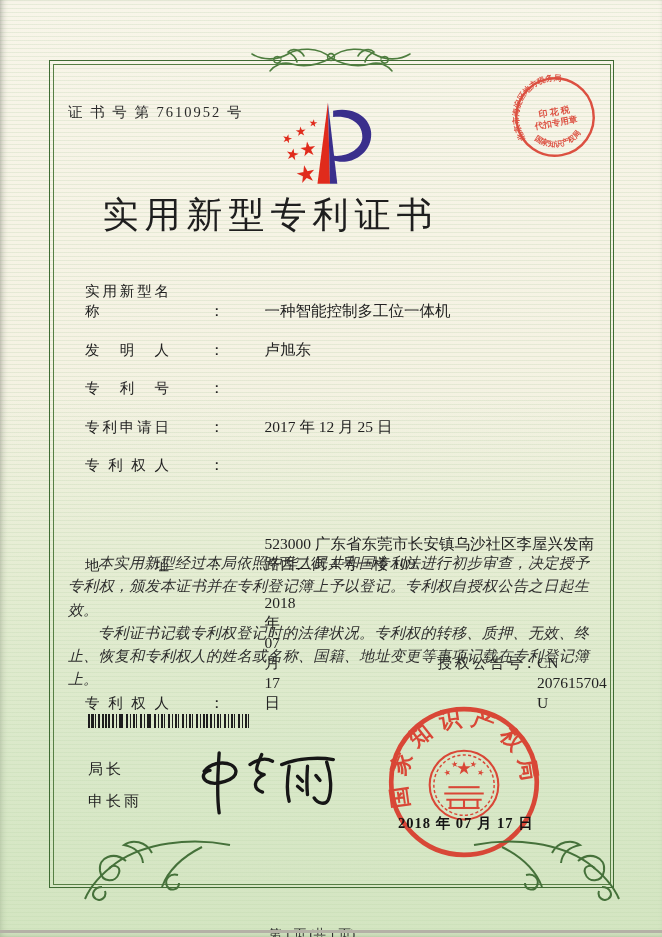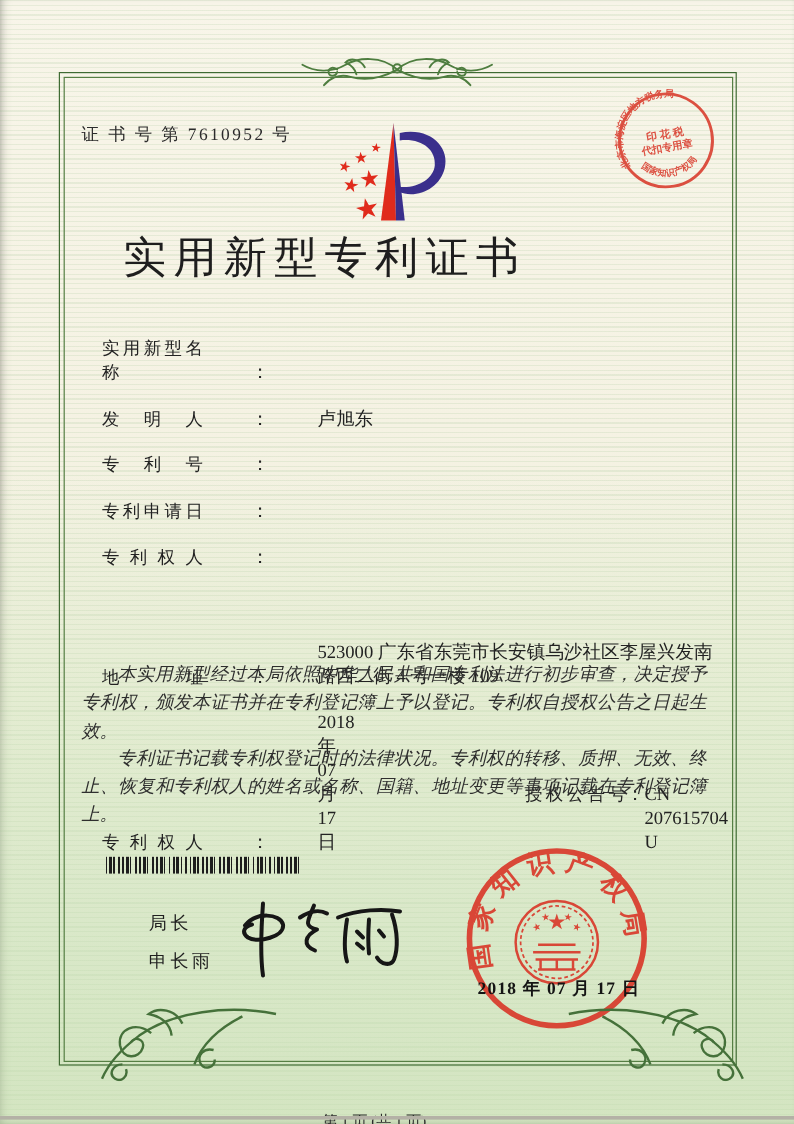--- a/index.html
+++ b/index.html
@@ -30,21 +30,21 @@
   .flabel{display:inline-block;width:84px;font-size:14.5px;text-align:justify;text-align-last:justify;flex:0 0 84px;}
   .colon{flex:0 0 14px;}
   .fvalue{display:inline-block;}
   .addr .fvalue{width:418px;line-height:20.5px;margin-top:40px;}
   .pair2{margin-left:102px;display:flex;}
   .body-text{position:absolute;left:68px;top:552px;width:521px;font-size:15px;line-height:23.3px;
     text-align:justify;color:#2e2e2e;font-style:italic;}
   .body-text p{margin:0;text-indent:2em;}
   .barcode{position:absolute;left:88px;top:714px;width:163px;height:14px;
     background:repeating-linear-gradient(90deg,#1d1d1d 0 1.5px,transparent 1.5px 3px,#1d1d1d 3px 5.5px,transparent 5.5px 6.5px,#1d1d1d 6.5px 7.5px,transparent 7.5px 10.5px,#1d1d1d 10.5px 12px,transparent 12px 14px);}
-  .director{position:absolute;left:88px;top:760px;font-size:15px;letter-spacing:3px;color:#1f1f1f;margin-left:36px;}
+  .director{position:absolute;left:88px;top:760px;font-size:15px;letter-spacing:3px;color:#1f1f1f;}
   .director div{margin-bottom:13px;}
   .signature{position:absolute;left:190px;top:744px;}
   .seal{position:absolute;left:386px;top:704px;opacity:.92;}
   .seal-date{position:absolute;left:398px;top:814px;font-size:14.5px;letter-spacing:1px;color:#141414;font-weight:600;}
   .footer{position:absolute;left:0;top:886px;width:624px;text-align:center;font-size:12.5px;color:#2b2b2b;margin-top:40px;}
   .scan-edge{position:absolute;left:0;bottom:4px;width:662px;height:3px;background:#b4b1a6;}
   svg text{font-family:"Liberation Serif","DejaVu Serif",serif;}
 </style>
 </head>
 <body>
@@ -101,33 +101,35 @@
       <textPath href="#taxBottomArc" startOffset="2">国家知识产权局</textPath>
     </text>
   </svg>
 
   <div class="title">实用新型专利证书</div>
 
   <div class="fields">
     <div class="frow">
       <span class="flabel">实用新型名称</span>
         <span class="colon">：</span>
+      <span class="fvalue">一种智能控制多工位一体机</span>
     </div>
     <div class="frow">
       <span class="flabel">发明人</span>
         <span class="colon">：</span>
       <span class="fvalue">卢旭东</span>
     </div>
     <div class="frow">
       <span class="flabel">专利号</span>
         <span class="colon">：</span>
     </div>
     <div class="frow">
       <span class="flabel">专利申请日</span>
         <span class="colon">：</span>
+      <span class="fvalue">2017 年 12 月 25 日</span>
     </div>
     <div class="frow">
       <span class="flabel">专利权人</span>
         <span class="colon">：</span>
     </div>
     <div class="frow addr">
       <span class="flabel">地址</span>
         <span class="colon">：</span>
       <span class="fvalue">523000 广东省东莞市长安镇乌沙社区李屋兴发南路西二街 4 号一楼 109</span>
     </div>

